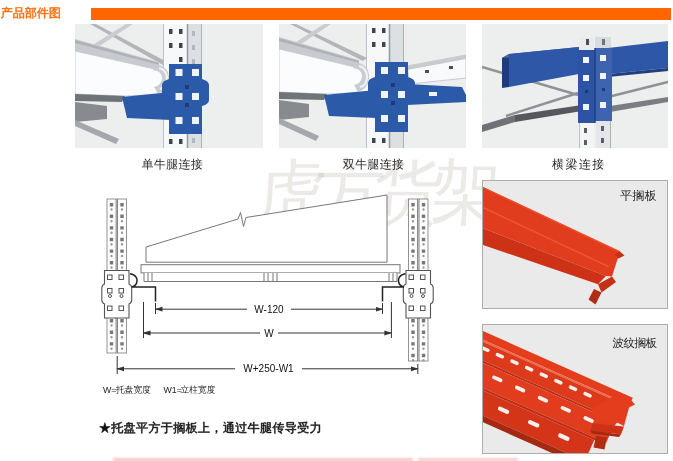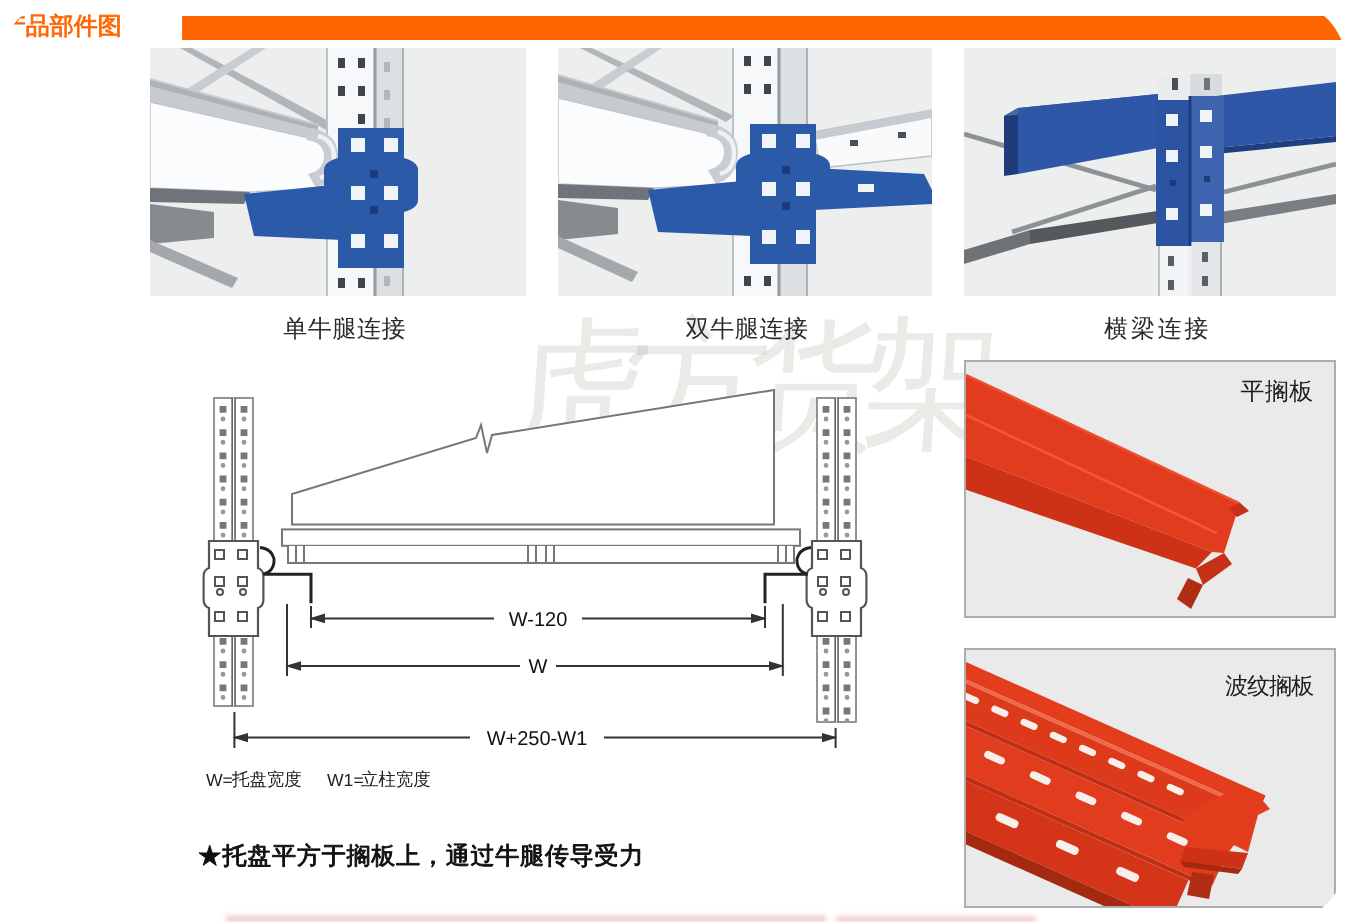--- a/index.html
+++ b/index.html
@@ -1,18 +1,18 @@
 <!DOCTYPE html>
 <html lang="zh"><head>
 <meta charset="utf-8">
 <title>产品部件图</title>
 <style>
   html,body{margin:0;padding:0;background:#fff;}
   #page{position:relative;width:673px;height:461px;background:#fff;overflow:hidden;
-        font-family:"Liberation Sans", sans-serif;border-radius:32px;}
+        font-family:"Liberation Sans", sans-serif;}
   .abs{position:absolute;}
   .bar{left:91px;top:8px;width:580px;height:11.5px;background:#FF6600;}
   .rbox{left:482px;width:184px;background:#EAEAEA;border:1px solid #ADADAD;}
 </style>
 </head>
 <body>
 <div id="page">
   <div class="abs bar"></div>
 
   <div class="abs" style="left:75px;top:24px;width:188px;height:124px;">

